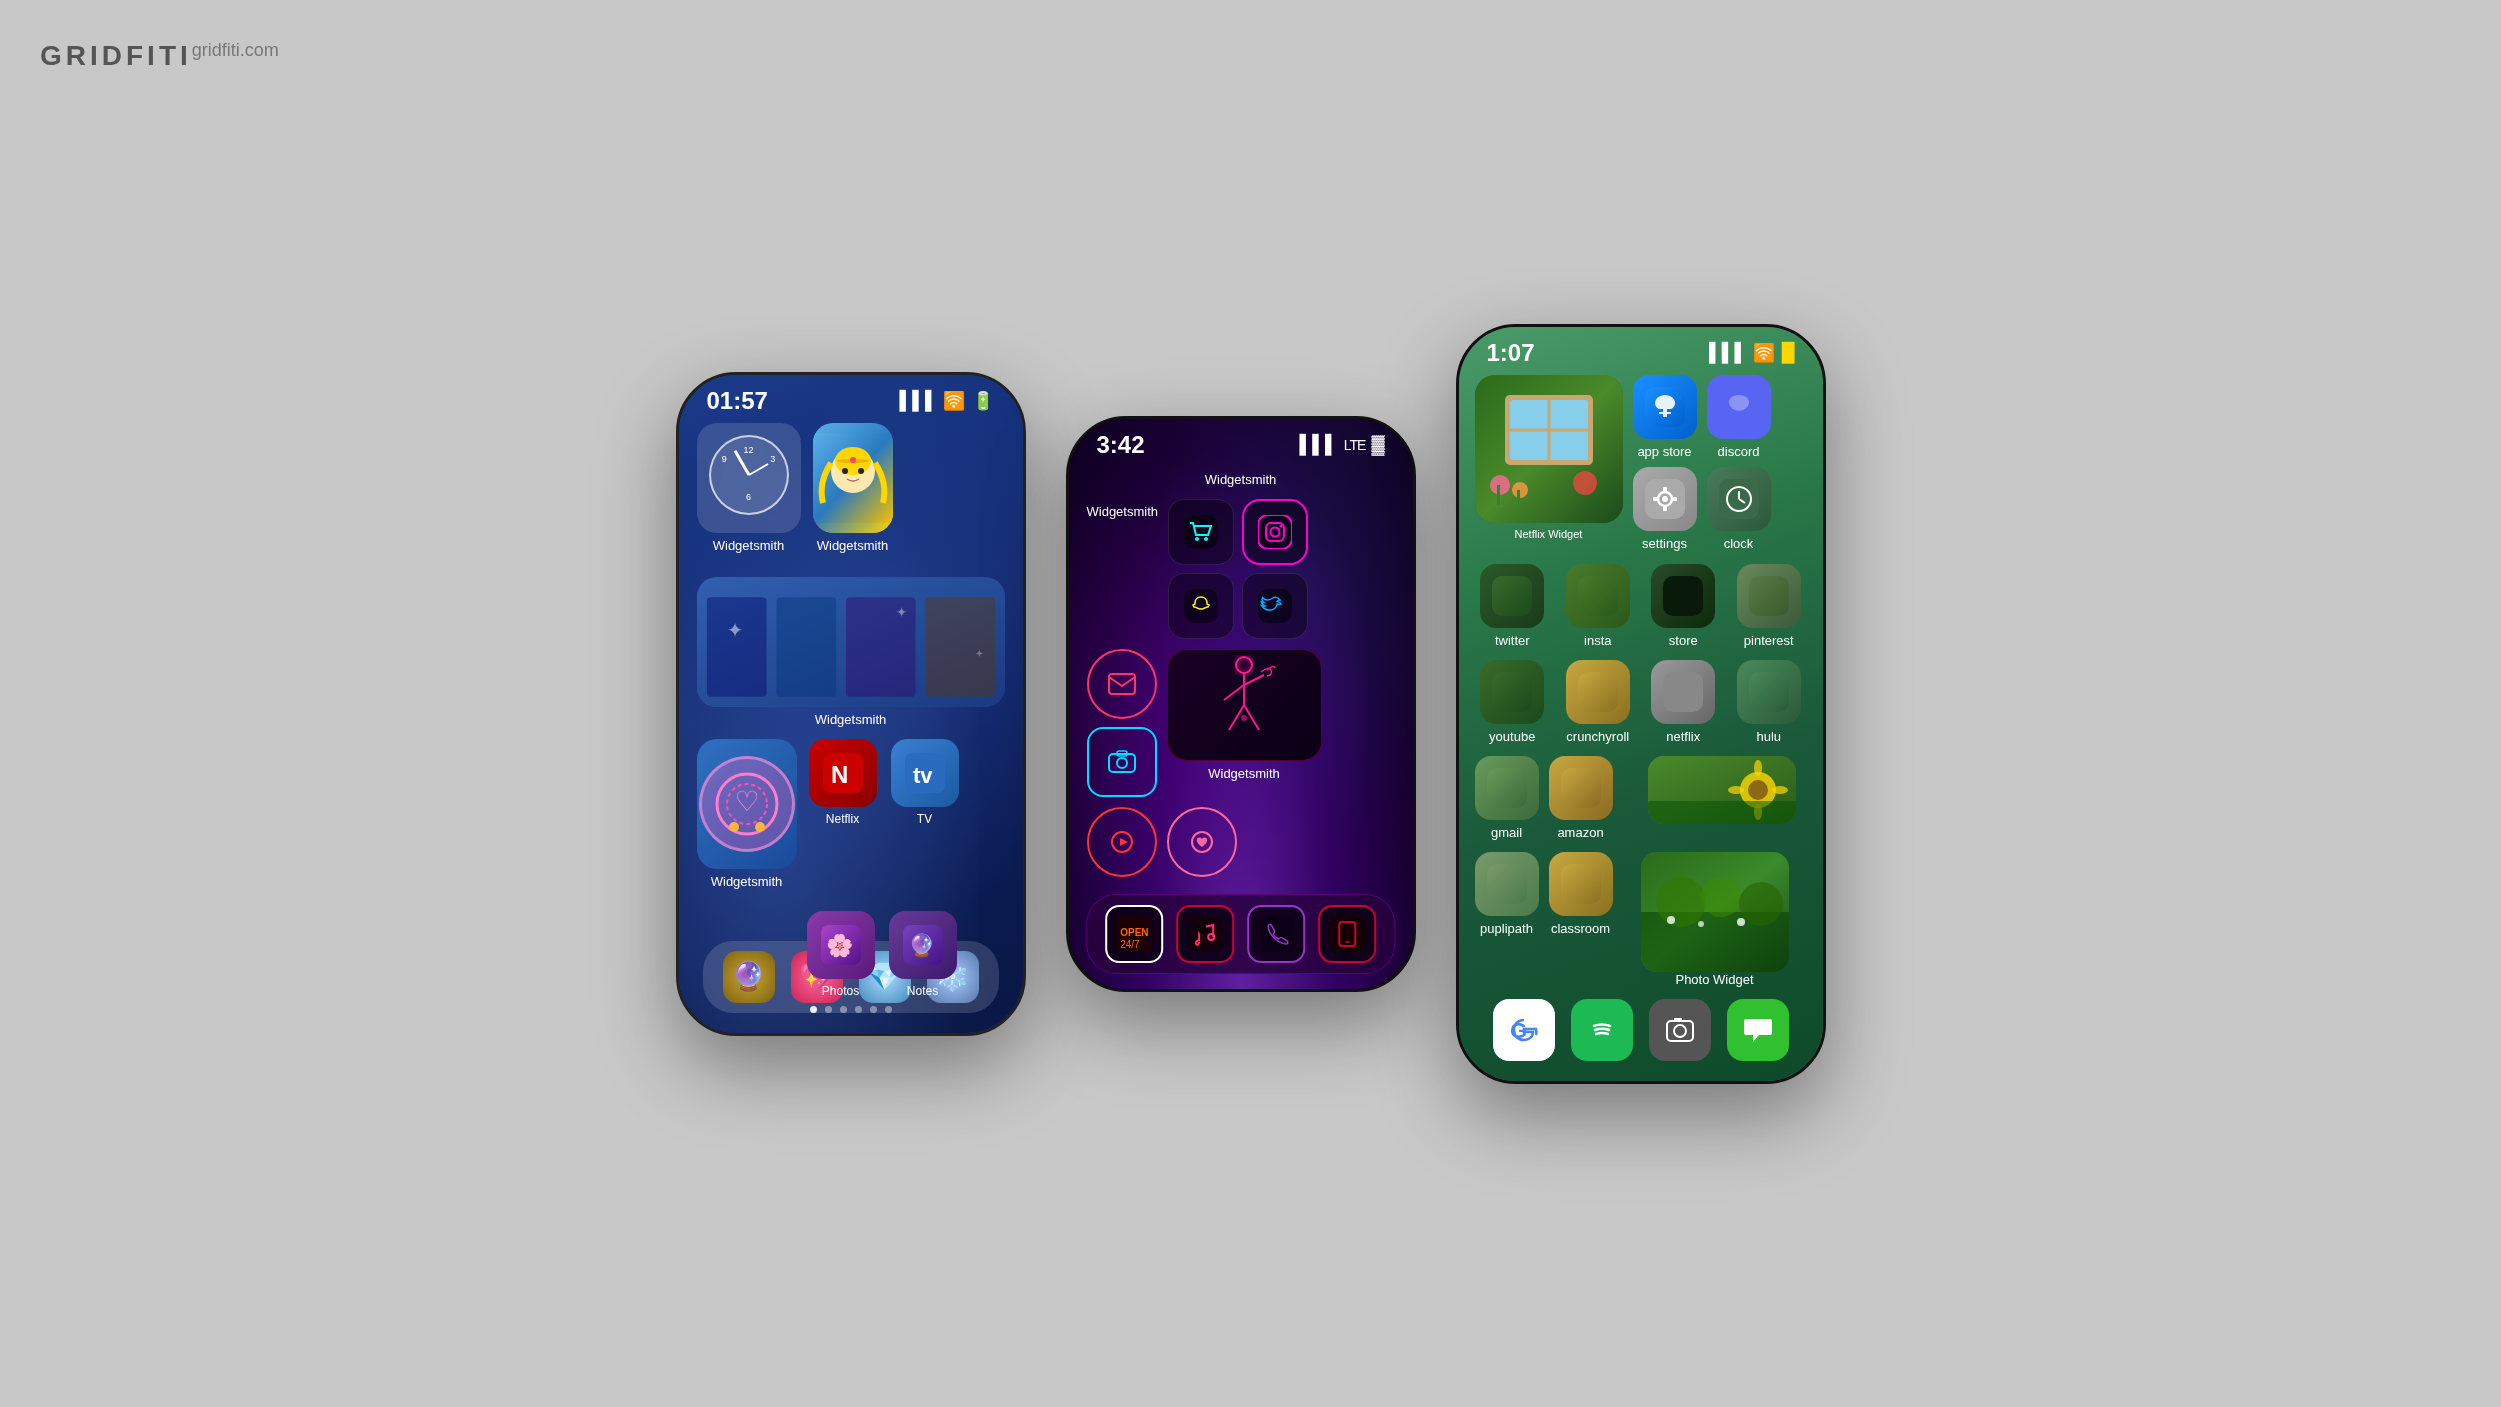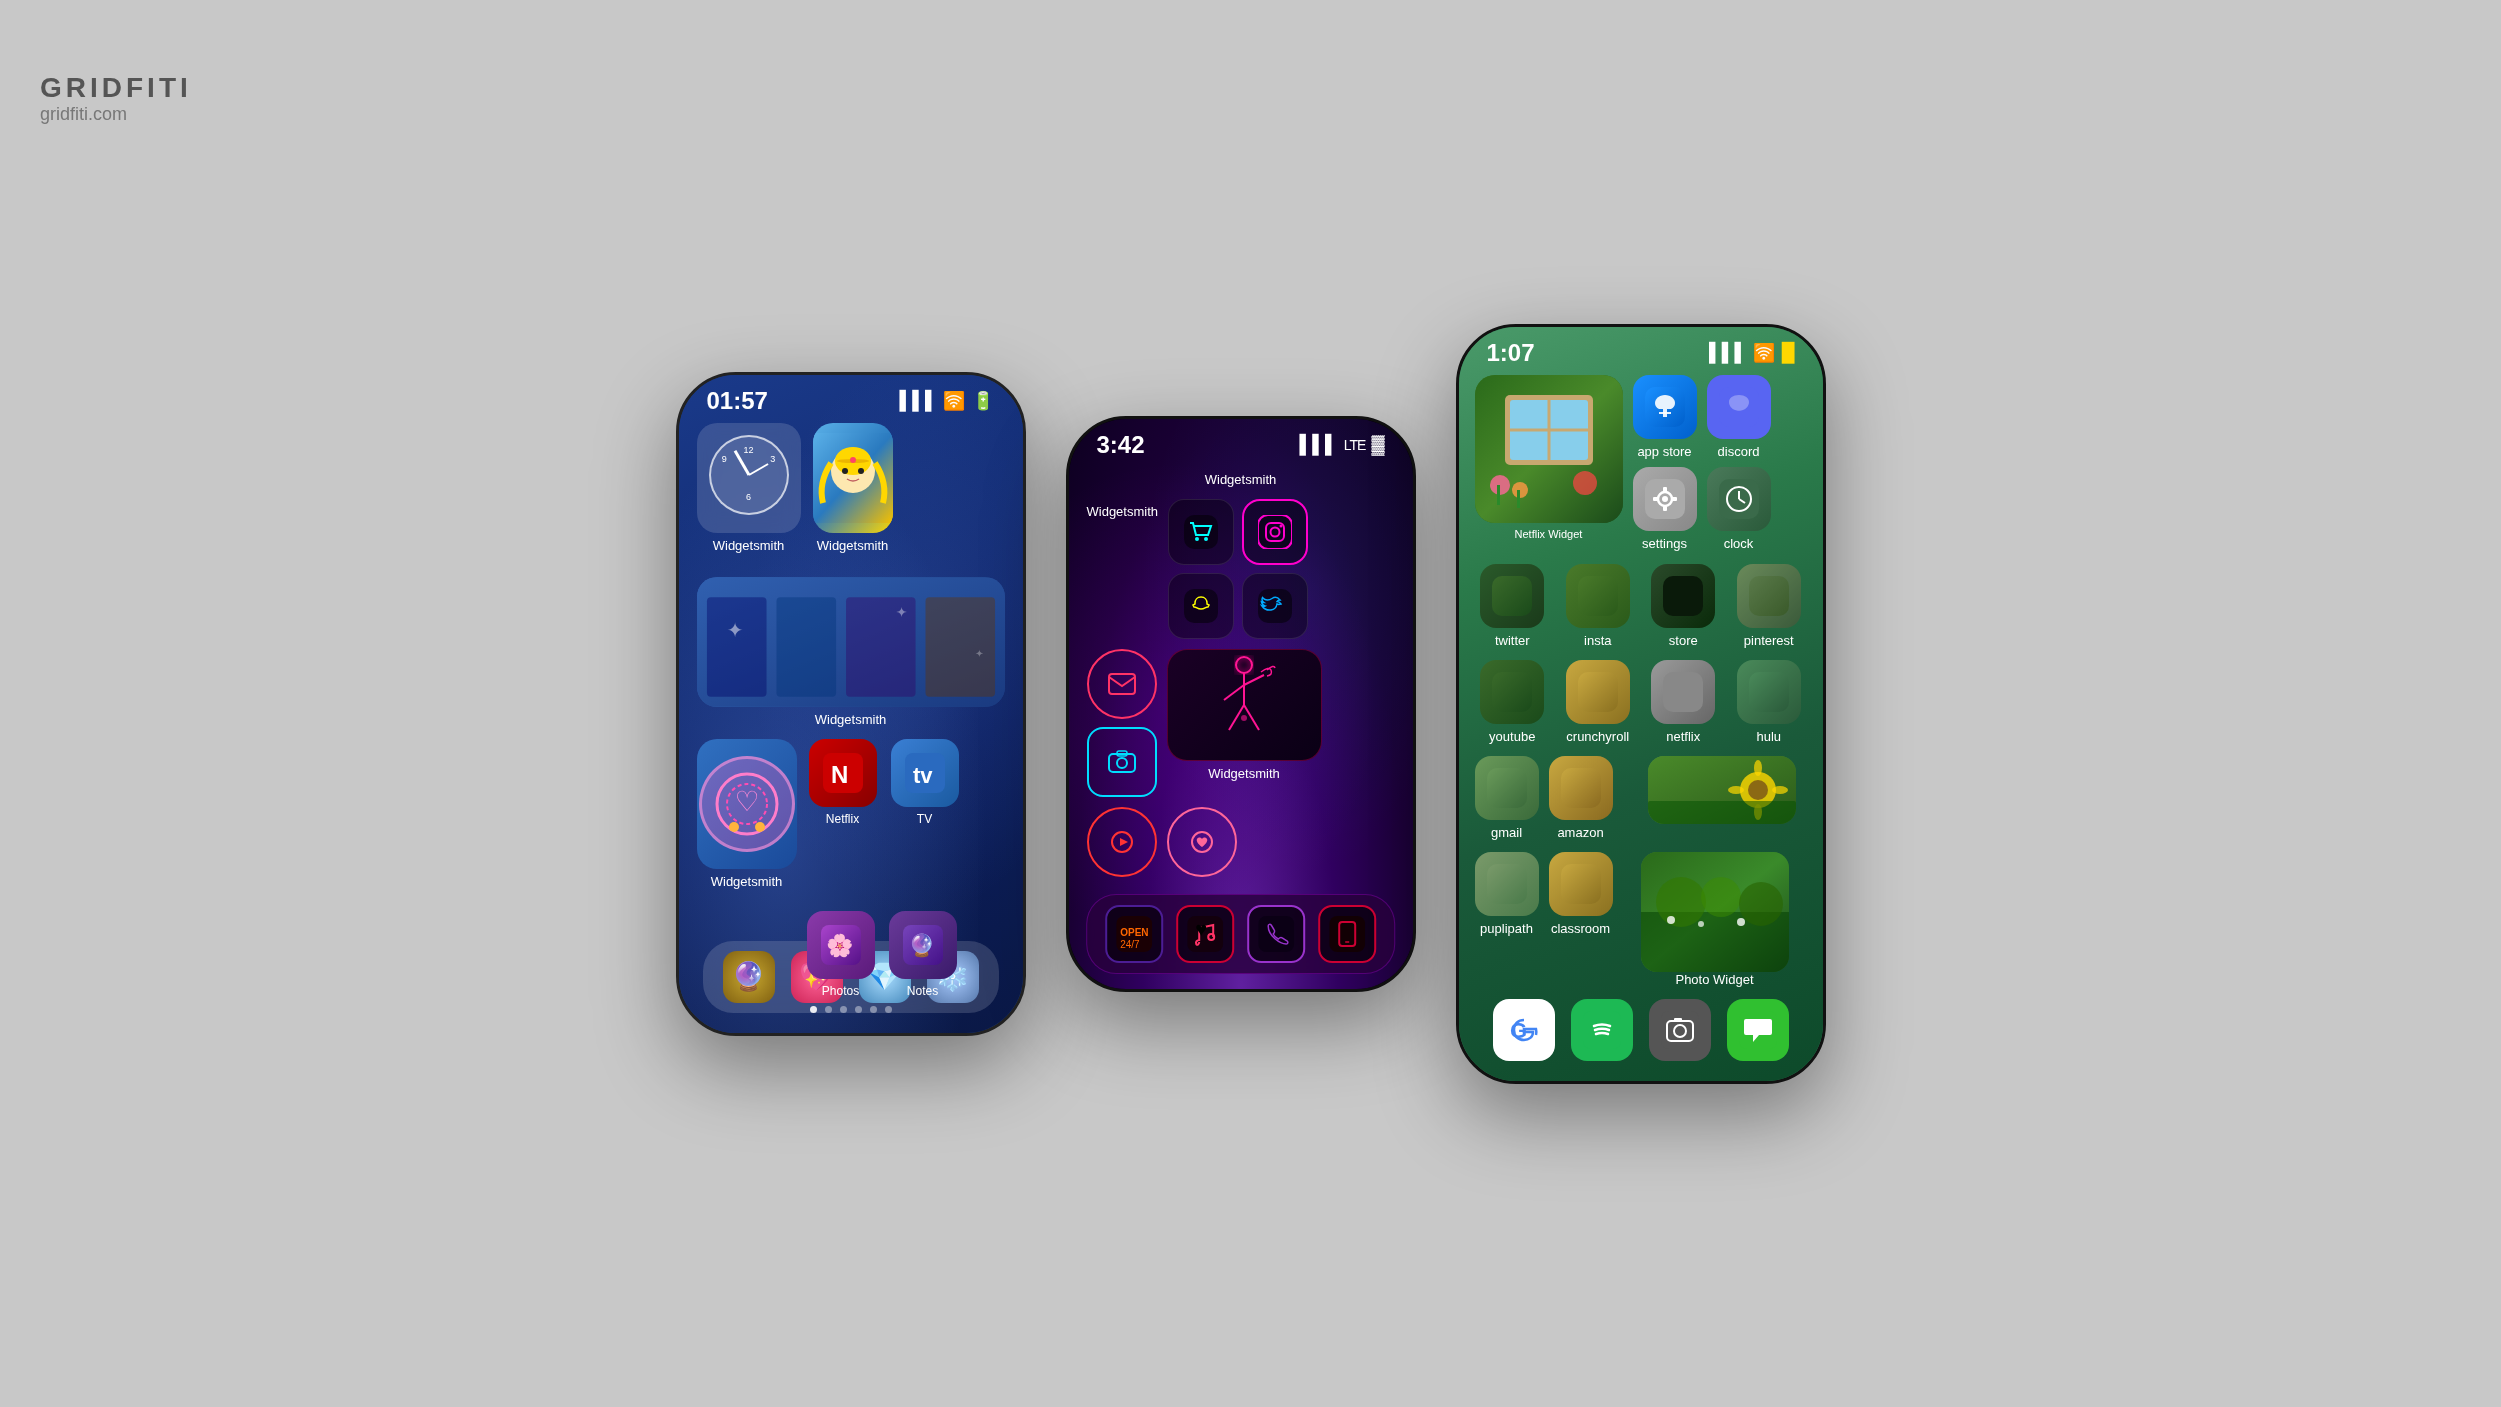--- a/index.html
+++ b/index.html
@@ -12,22 +12,20 @@
       justify-content: center;
       font-family: -apple-system, BlinkMacSystemFont, 'Helvetica Neue', sans-serif;
       overflow: hidden;
     }
 
     .gridfiti-logo {
       position: absolute;
       top: 40px;
       left: 40px;
       display: flex;
-      flex-direction: column;
-      margin-top: 32px;
     }
     .gridfiti-logo .brand-top {
       font-size: 28px;
       font-weight: 800;
       letter-spacing: 4px;
       color: #555;
     }
     .gridfiti-logo .brand-bottom {
       font-size: 18px;
       color: #777;
@@ -831,21 +829,21 @@
           <div class="neon-heart-icon">
             <svg width="24" height="24" viewBox="0 0 24 24">
               <circle cx="12" cy="12" r="10" stroke="#ff6699" stroke-width="2" fill="none"></circle>
               <path d="M12 17 C8 14 6 11 7 9 C8 7 11 7 12 9 C13 7 16 7 17 9 C18 11 16 14 12 17Z" fill="#ff6699"></path>
             </svg>
           </div>
         </div>
       </div>
 
       <div class="neon-dock">
-        <div class="neon-dock-icon" style="background:rgba(0,0,0,0.6);border:2px solid #4c1d95;">
+        <div class="neon-dock-icon" style="background:rgba(0,0,0,0.6);border:2px solid #ffffff;">
           <svg width="36" height="36" viewBox="0 0 36 36">
             <rect width="36" height="36" rx="8" fill="rgba(30,0,0,0.8)"></rect>
             <text x="4" y="20" font-size="10" fill="#ff6600" font-weight="bold">OPEN</text>
             <text x="4" y="32" font-size="10" fill="#ff6600">24/7</text>
           </svg>
         </div>
         <div class="neon-dock-icon" style="background:rgba(0,0,0,0.6);border:2px solid #cc0033;">
           <svg width="36" height="36" viewBox="0 0 36 36">
             <rect width="36" height="36" rx="8" fill="rgba(20,0,10,0.8)"></rect>
             <path d="M12 26 C12 28 10 30 9 28 C8 26 10 24 12 24V12 L26 9V21" stroke="#ff3366" stroke-width="2" fill="none"></path>

